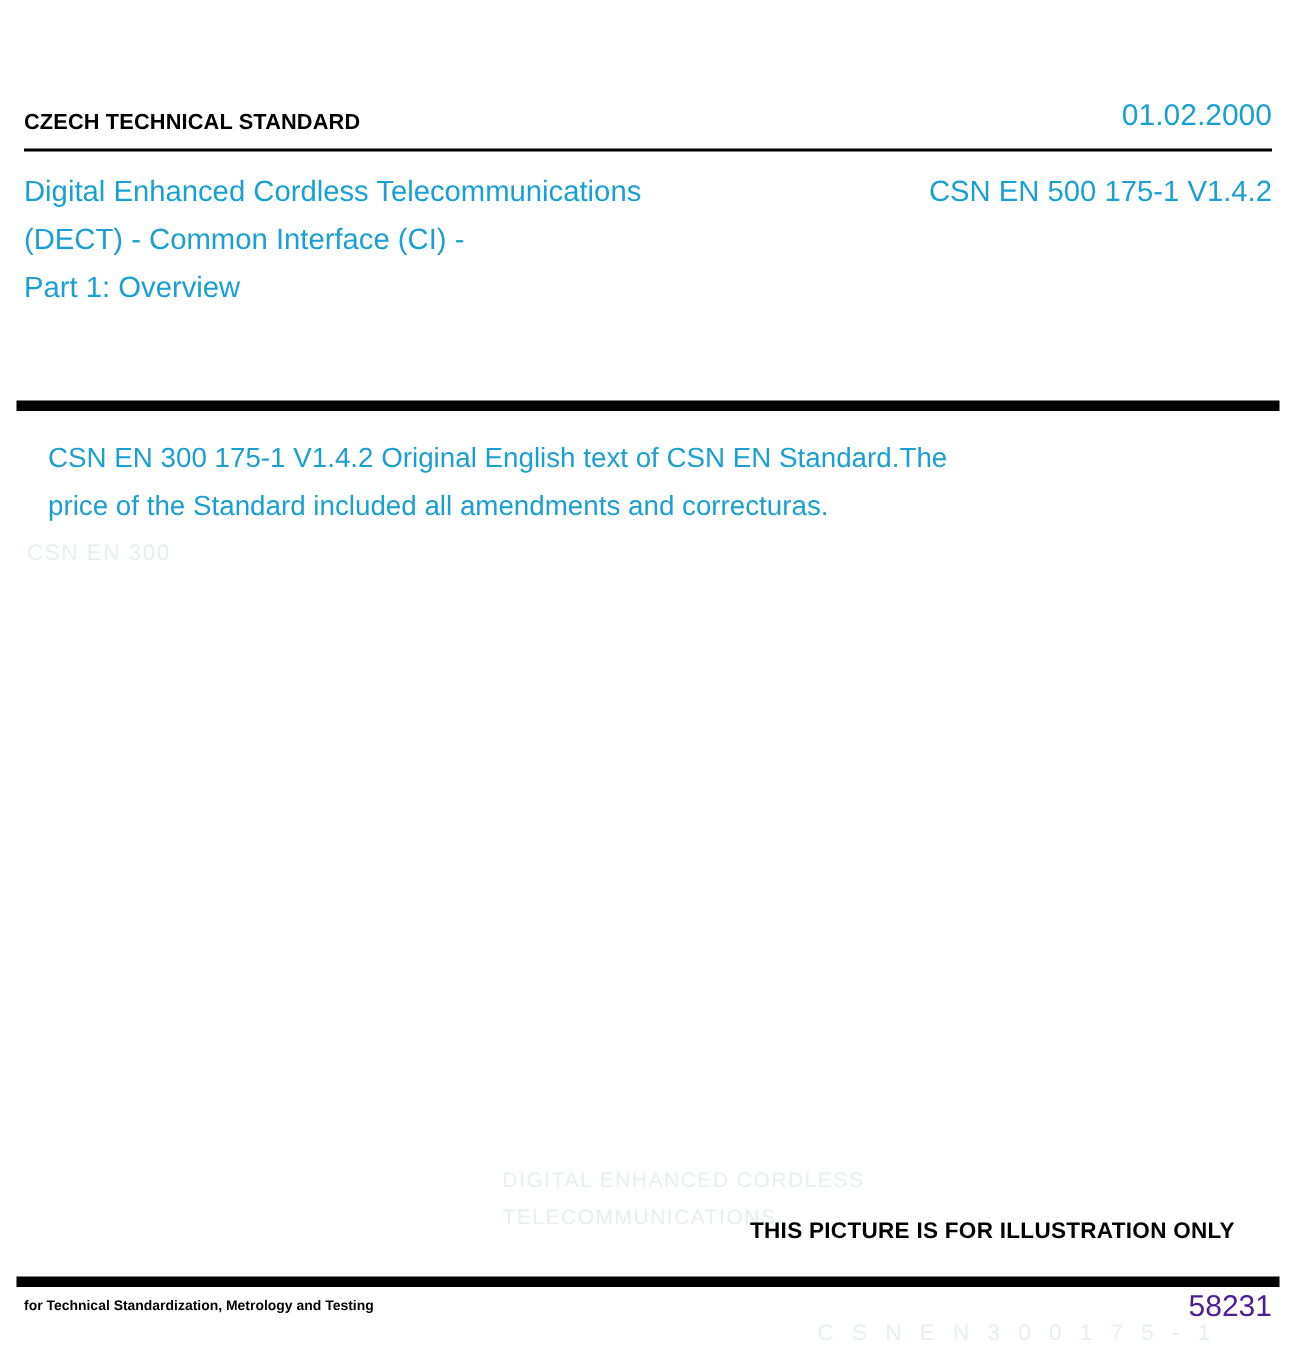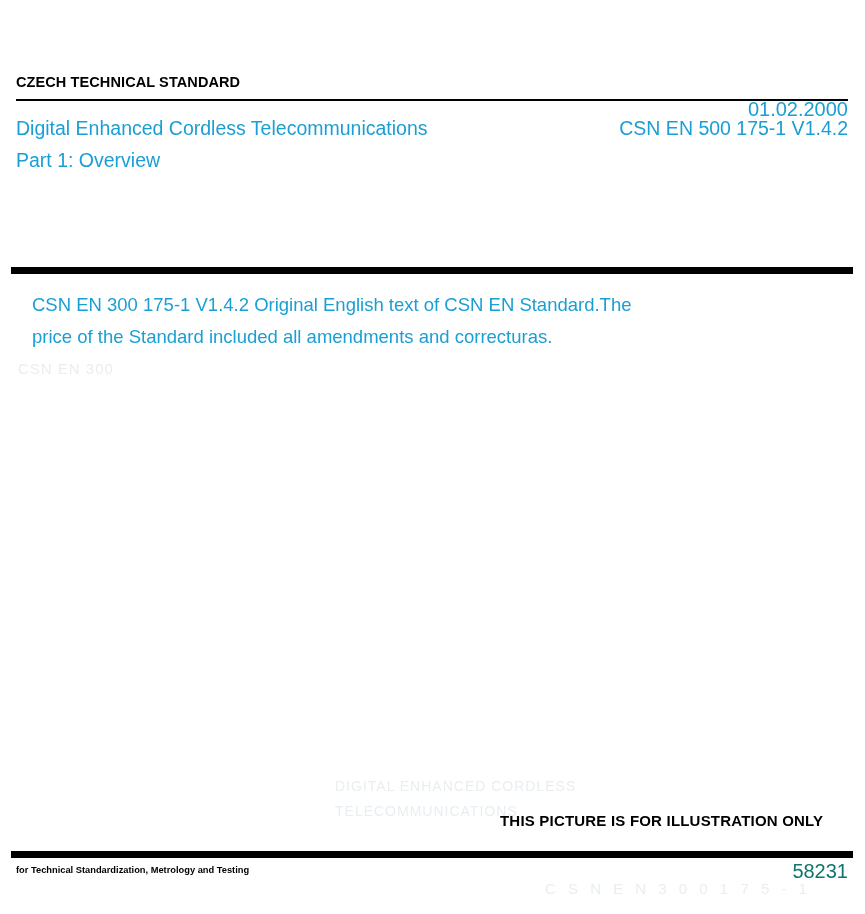--- a/index.html
+++ b/index.html
@@ -41,21 +41,20 @@
     letter-spacing: 0.1px;
     white-space: nowrap;
   }
   .header-date {
     position: absolute;
     right: 0;
     top: 0;
     font-size: 20px;
     color: #1a9fd4;
     white-space: nowrap;
-    margin-top: 32px;
   }
   .rule-thin {
     position: absolute;
     left: 16px;
     top: 99px;
     width: 832px;
     height: 2px;
     background: #000000;
   }
 
@@ -150,39 +149,40 @@
     font-size: 9.3px;
     font-weight: bold;
     line-height: 13px;
     color: #000000;
   }
   .footer-number {
     position: absolute;
     right: 17px;
     top: 860px;
     font-size: 20px;
-    color: #0f766e;
+    color: #4c1d95;
     white-space: nowrap;
   }
 </style>
 </head>
 <body>
 
 <div class="page">
 
   <div class="header-row">
     <div class="header-title">CZECH TECHNICAL STANDARD</div>
     <div class="header-date">01.02.2000</div>
   </div>
 
   <div class="rule-thin"></div>
 
   <div class="title-block">
     <div class="title-left">
       <div>Digital Enhanced Cordless Telecommunications</div>
+      <div>(DECT) - Common Interface (CI) -</div>
       <div>Part 1: Overview</div>
     </div>
     <div class="title-right">
       <div>CSN EN 500 175-1 V1.4.2</div>
     </div>
   </div>
 
   <div class="rule-thick"></div>
 
   <div class="note">

